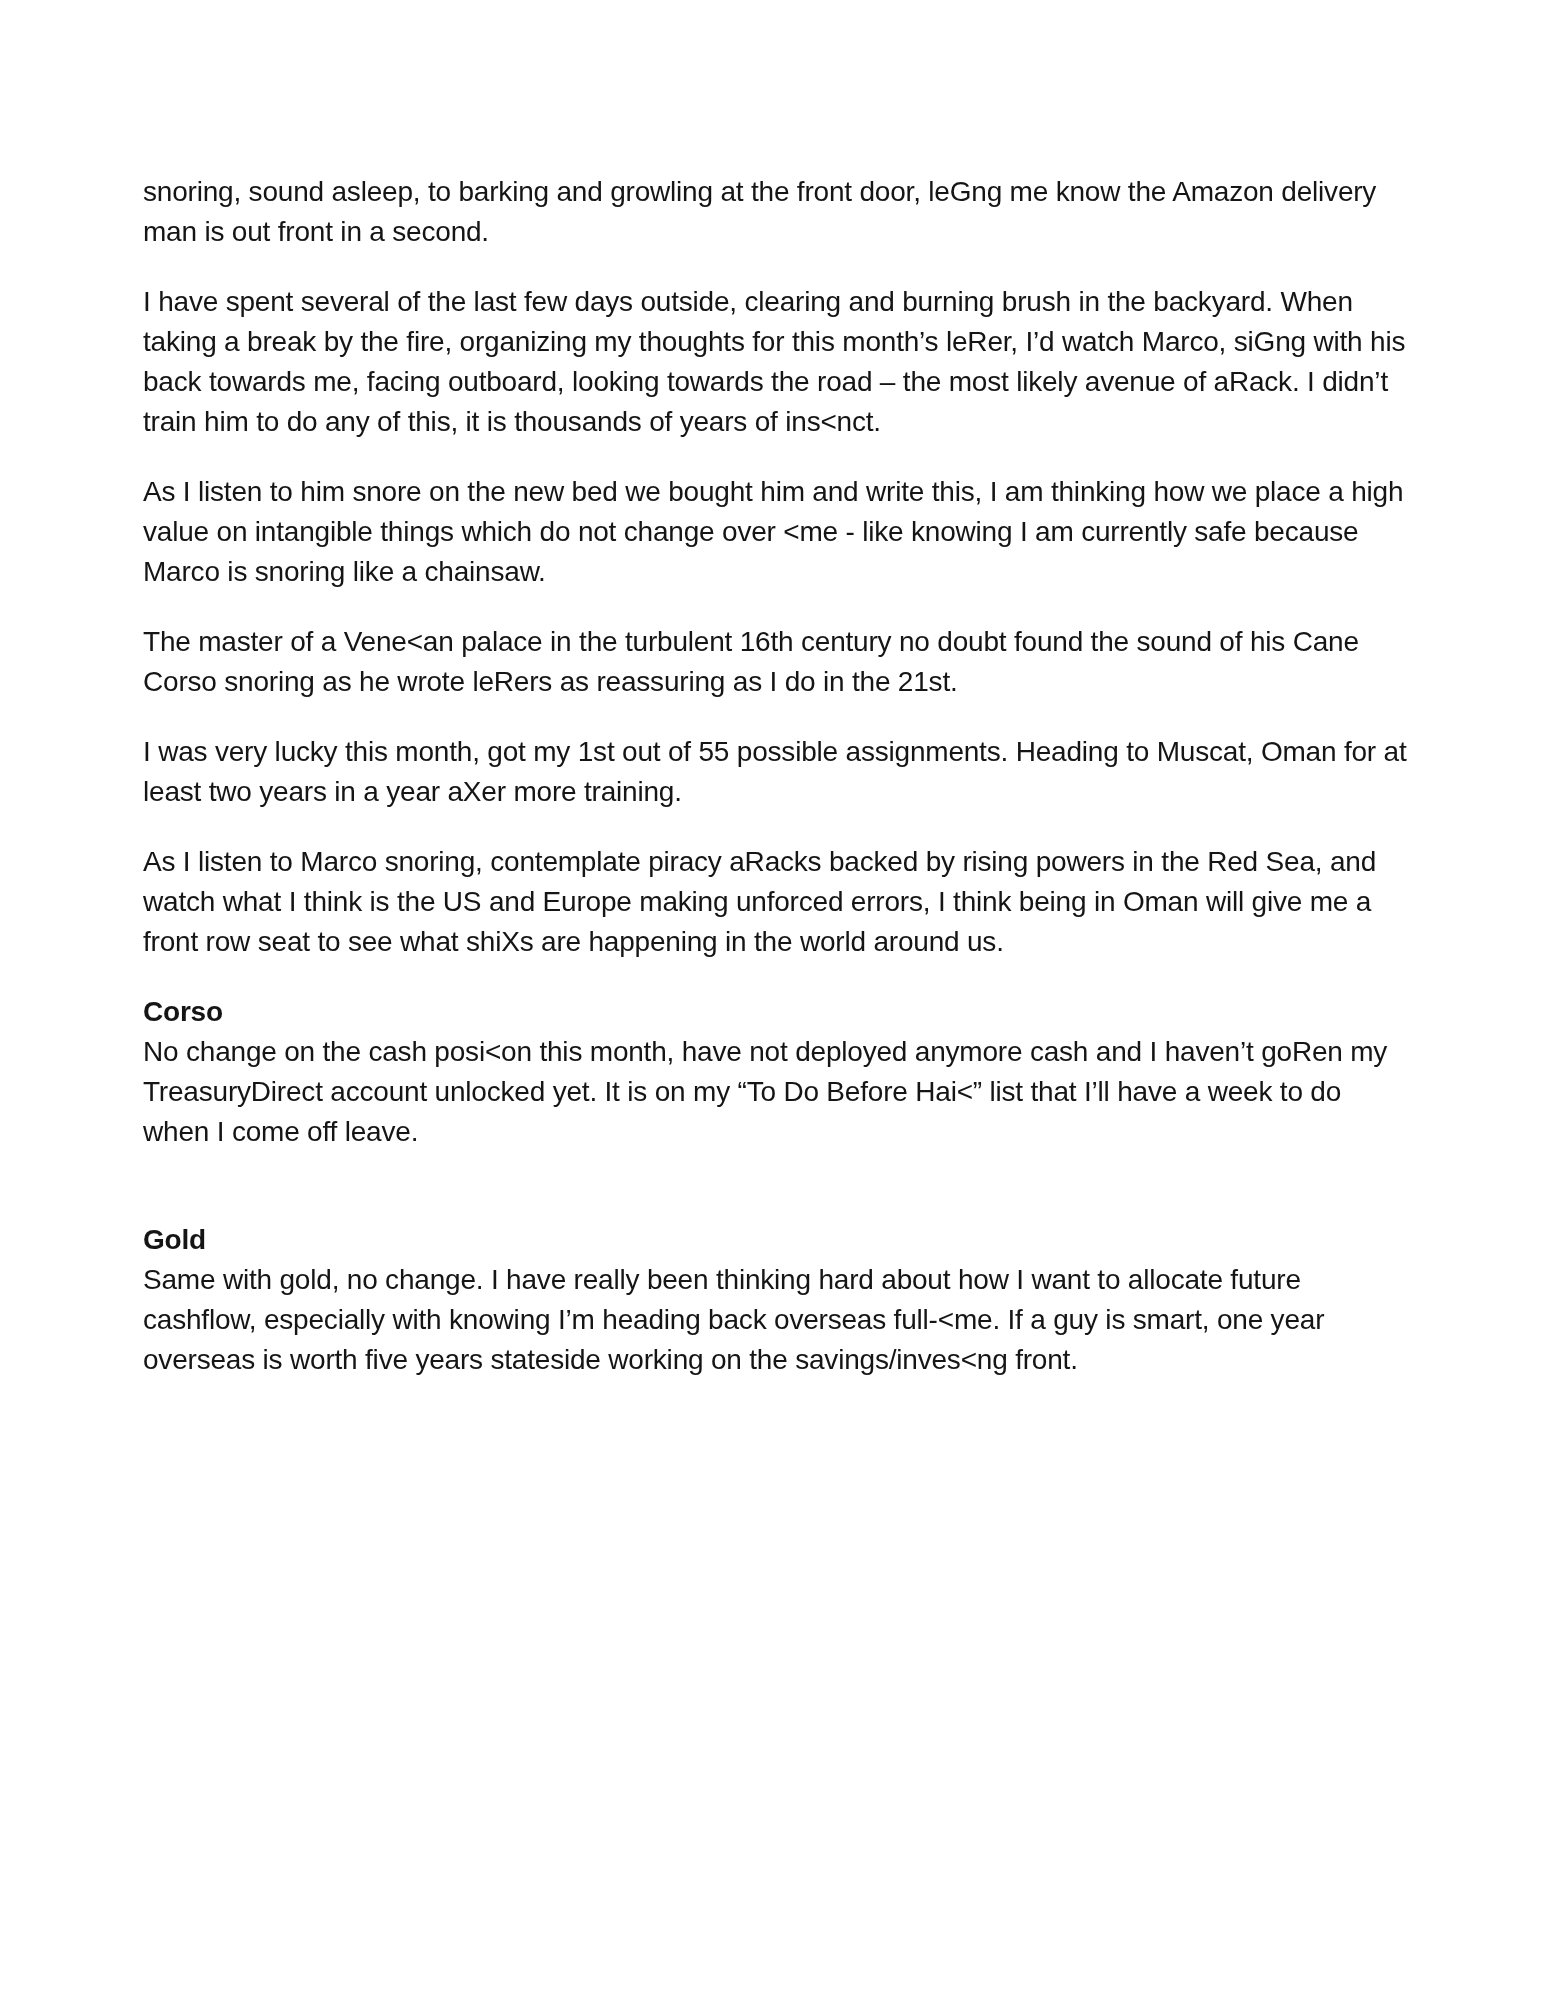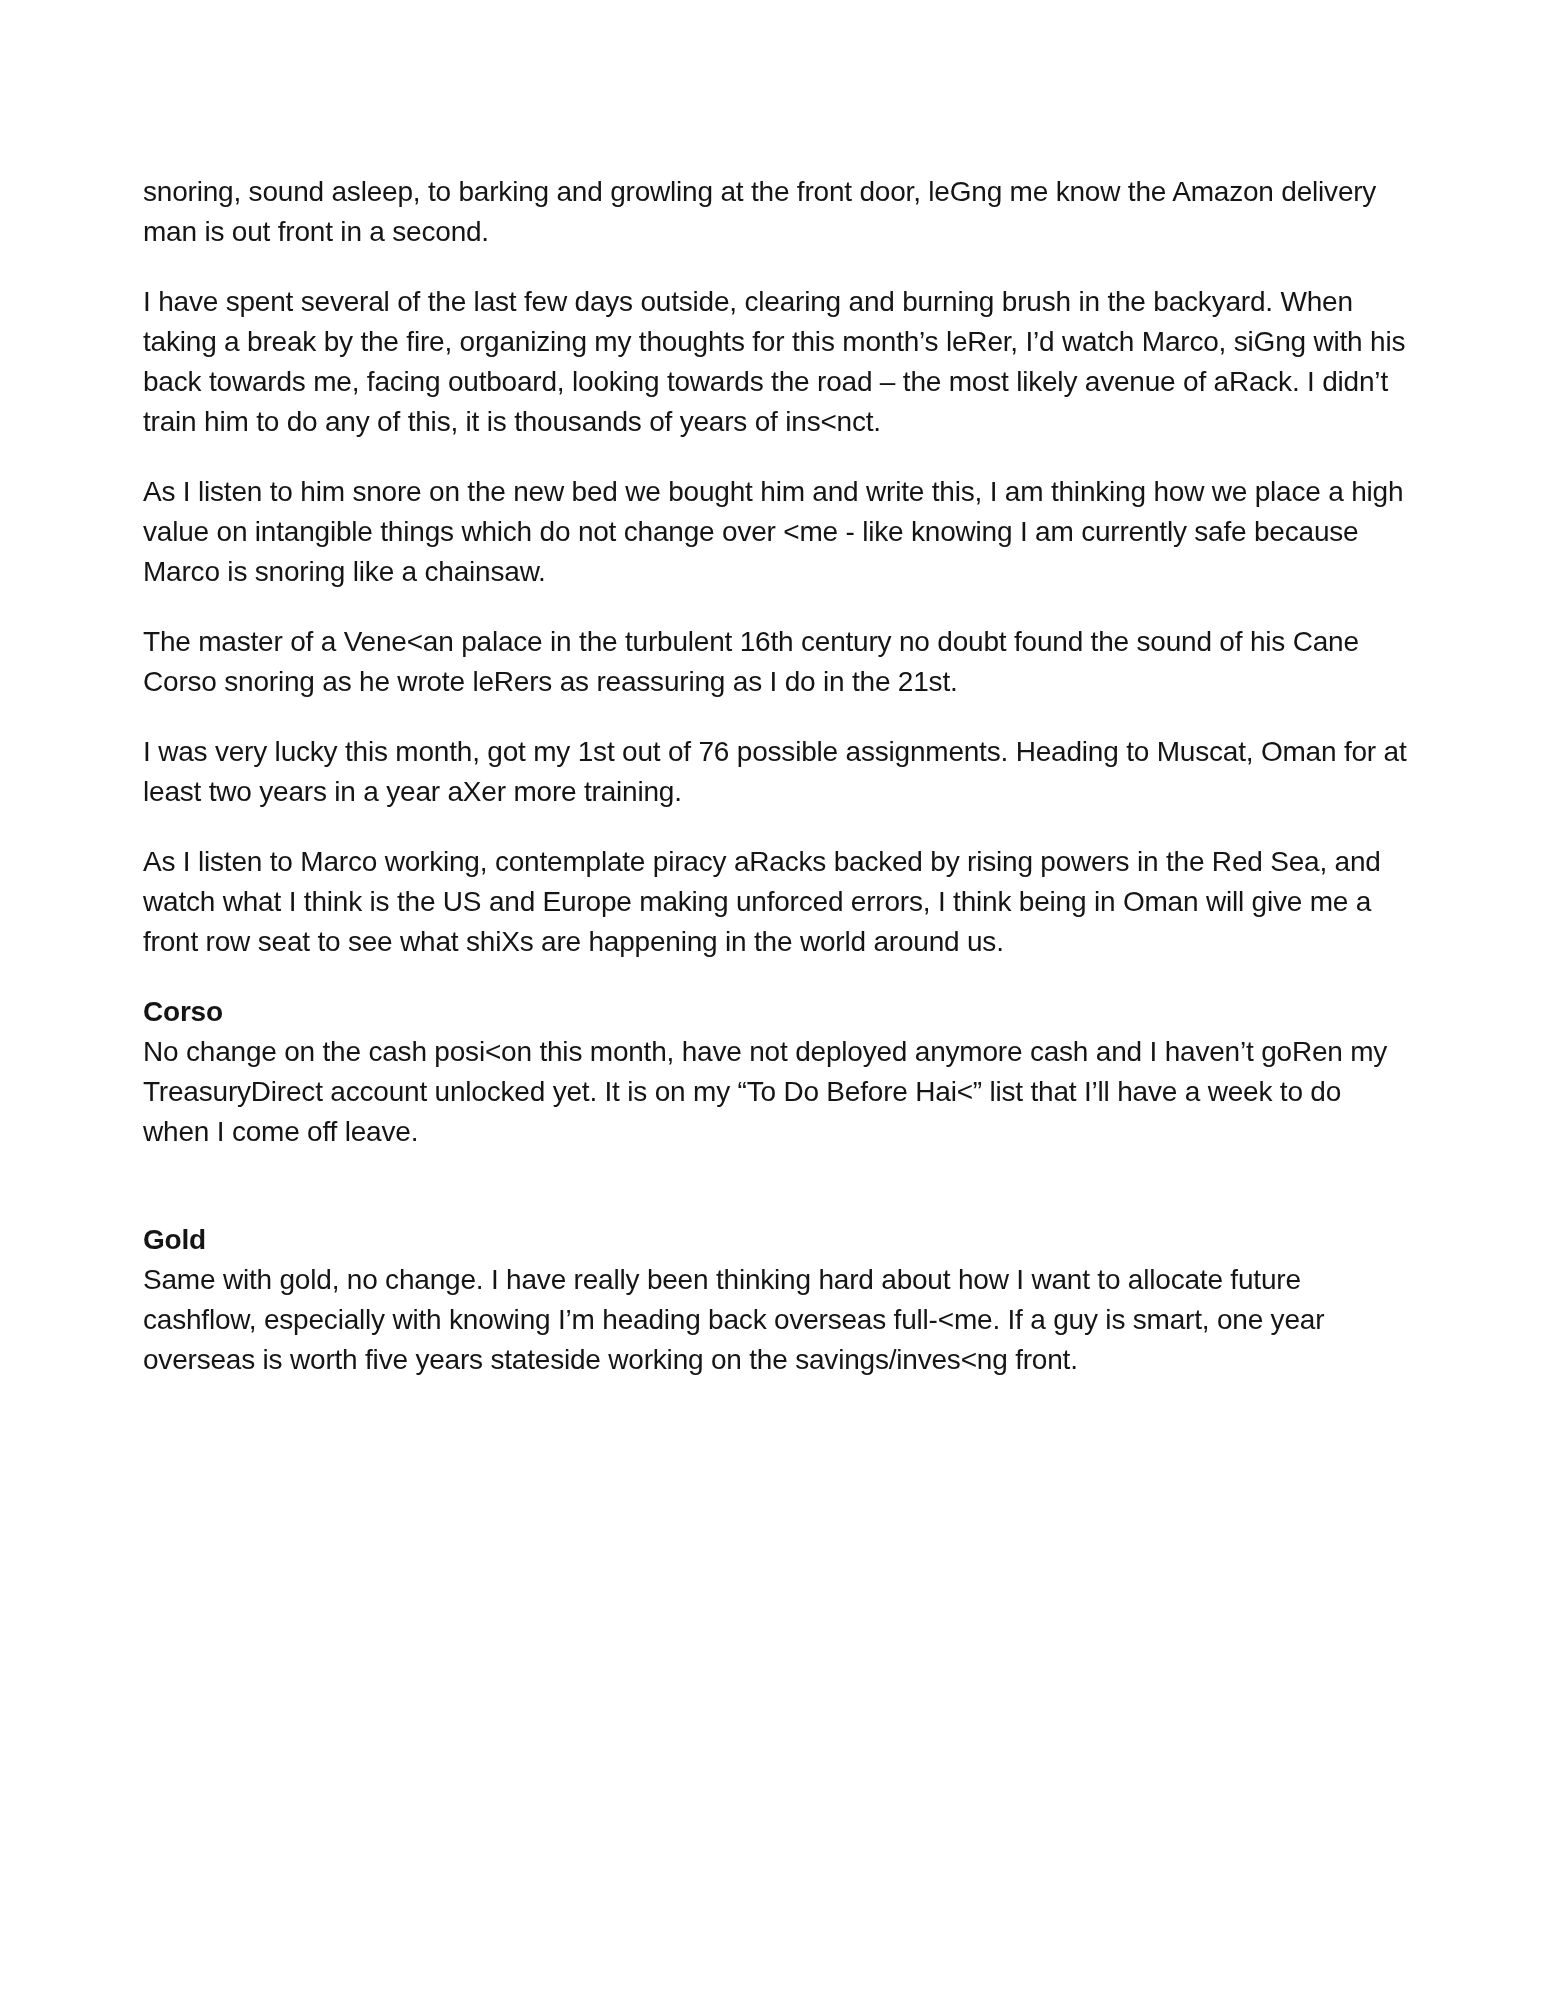--- a/index.html
+++ b/index.html
@@ -44,23 +44,23 @@
 <div class="page">
 
   <p class="body">snoring, sound asleep, to barking and growling at the front door, leGng me know the Amazon delivery man is out front in a second.</p>
 
   <p class="body">I have spent several of the last few days outside, clearing and burning brush in the backyard. When taking a break by the fire, organizing my thoughts for this month’s leRer, I’d watch Marco, siGng with his back towards me, facing outboard, looking towards the road – the most likely avenue of aRack. I didn’t train him to do any of this, it is thousands of years of ins&lt;nct.</p>
 
   <p class="body">As I listen to him snore on the new bed we bought him and write this, I am thinking how we place a high value on intangible things which do not change over &lt;me - like knowing I am currently safe because Marco is snoring like a chainsaw.</p>
 
   <p class="body">The master of a Vene&lt;an palace in the turbulent 16th century no doubt found the sound of his Cane Corso snoring as he wrote leRers as reassuring as I do in the 21st.</p>
 
-  <p class="body">I was very lucky this month, got my 1st out of 76 possible assignments. Heading to Muscat, Oman for at least two years in a year aXer more training.</p>
+  <p class="body">I was very lucky this month, got my 1st out of 55 possible assignments. Heading to Muscat, Oman for at least two years in a year aXer more training.</p>
 
-  <p class="body">As I listen to Marco working, contemplate piracy aRacks backed by rising powers in the Red Sea, and watch what I think is the US and Europe making unforced errors, I think being in Oman will give me a front row seat to see what shiXs are happening in the world around us.</p>
+  <p class="body">As I listen to Marco snoring, contemplate piracy aRacks backed by rising powers in the Red Sea, and watch what I think is the US and Europe making unforced errors, I think being in Oman will give me a front row seat to see what shiXs are happening in the world around us.</p>
 
 
   <div>
     <p class="sub-label">Corso</p>
     <p class="body">No change on the cash posi&lt;on this month, have not deployed anymore cash and I haven’t goRen my TreasuryDirect account unlocked yet. It is on my “To Do Before Hai&lt;” list that I’ll have a week to do when I come off leave.</p>
   </div>
 
   <div class="gap-large"></div>
 
   <div>

